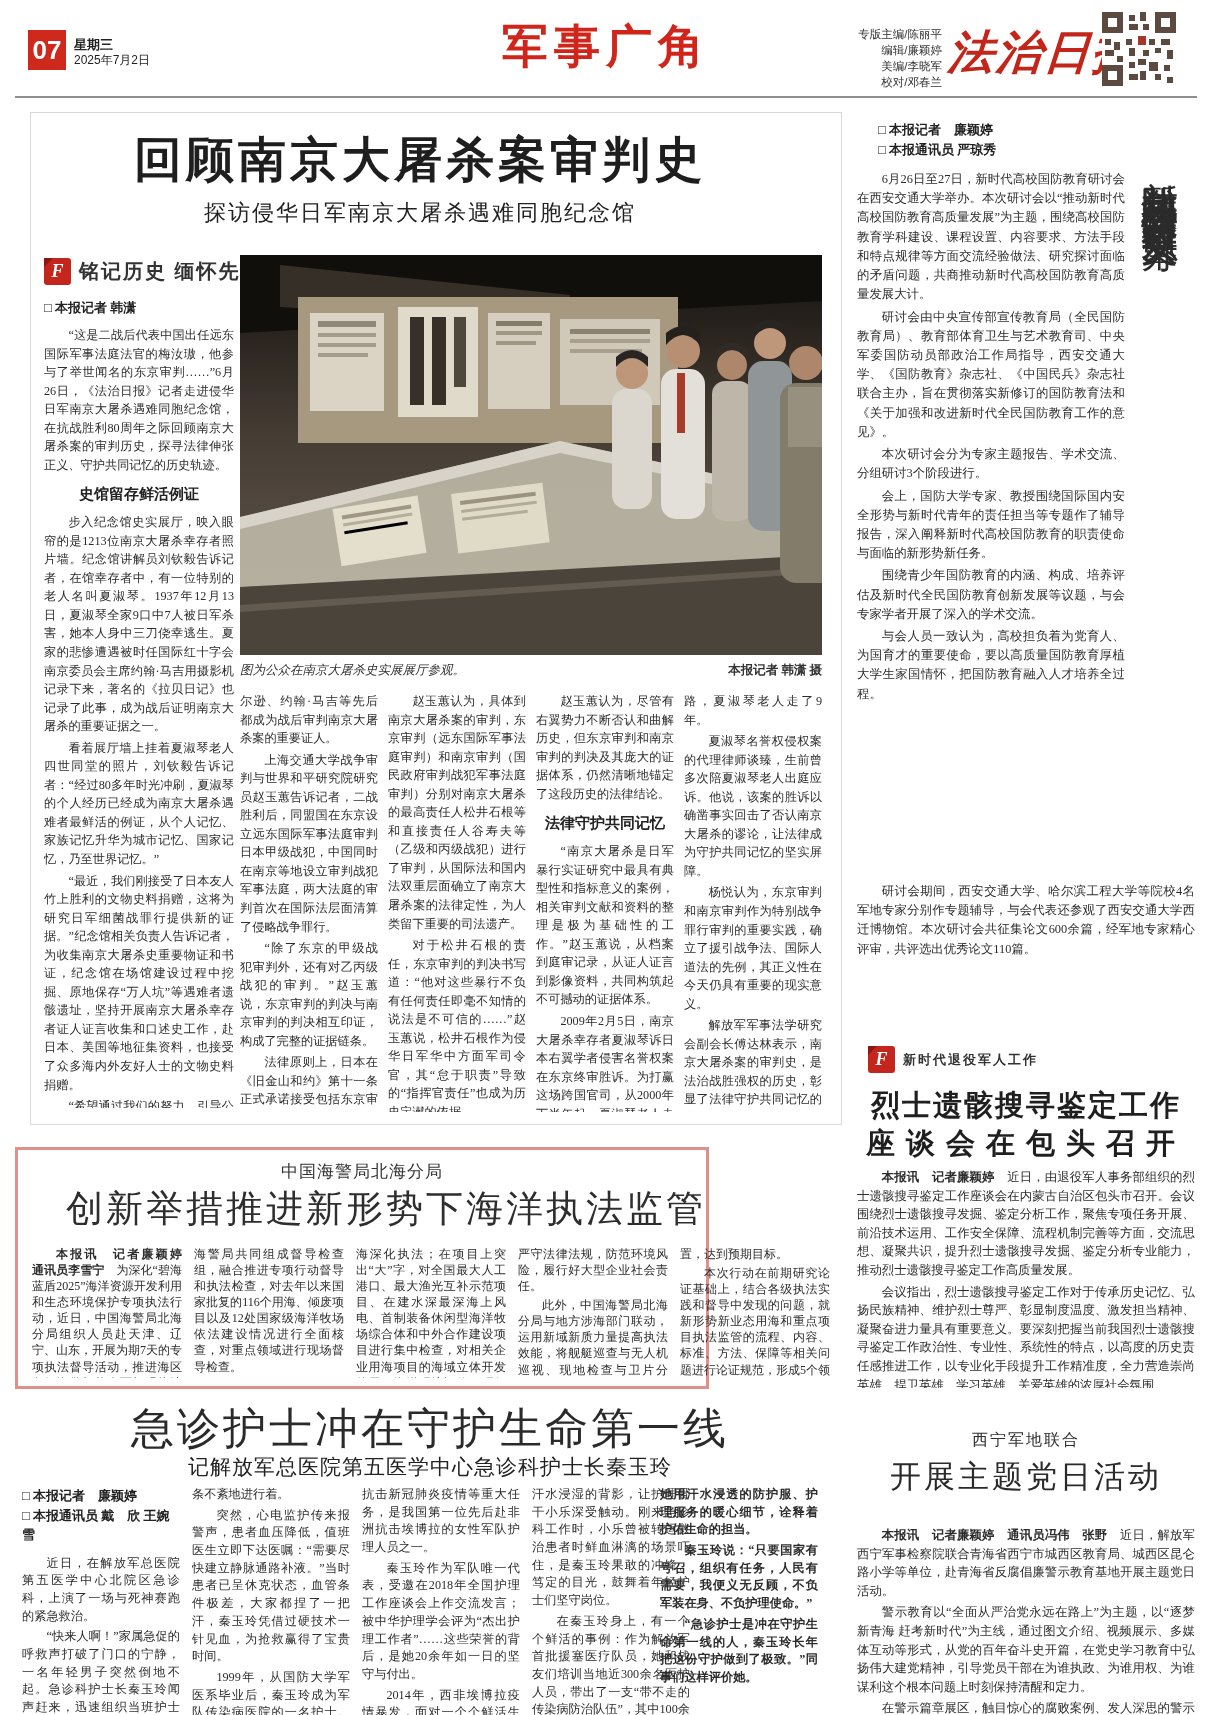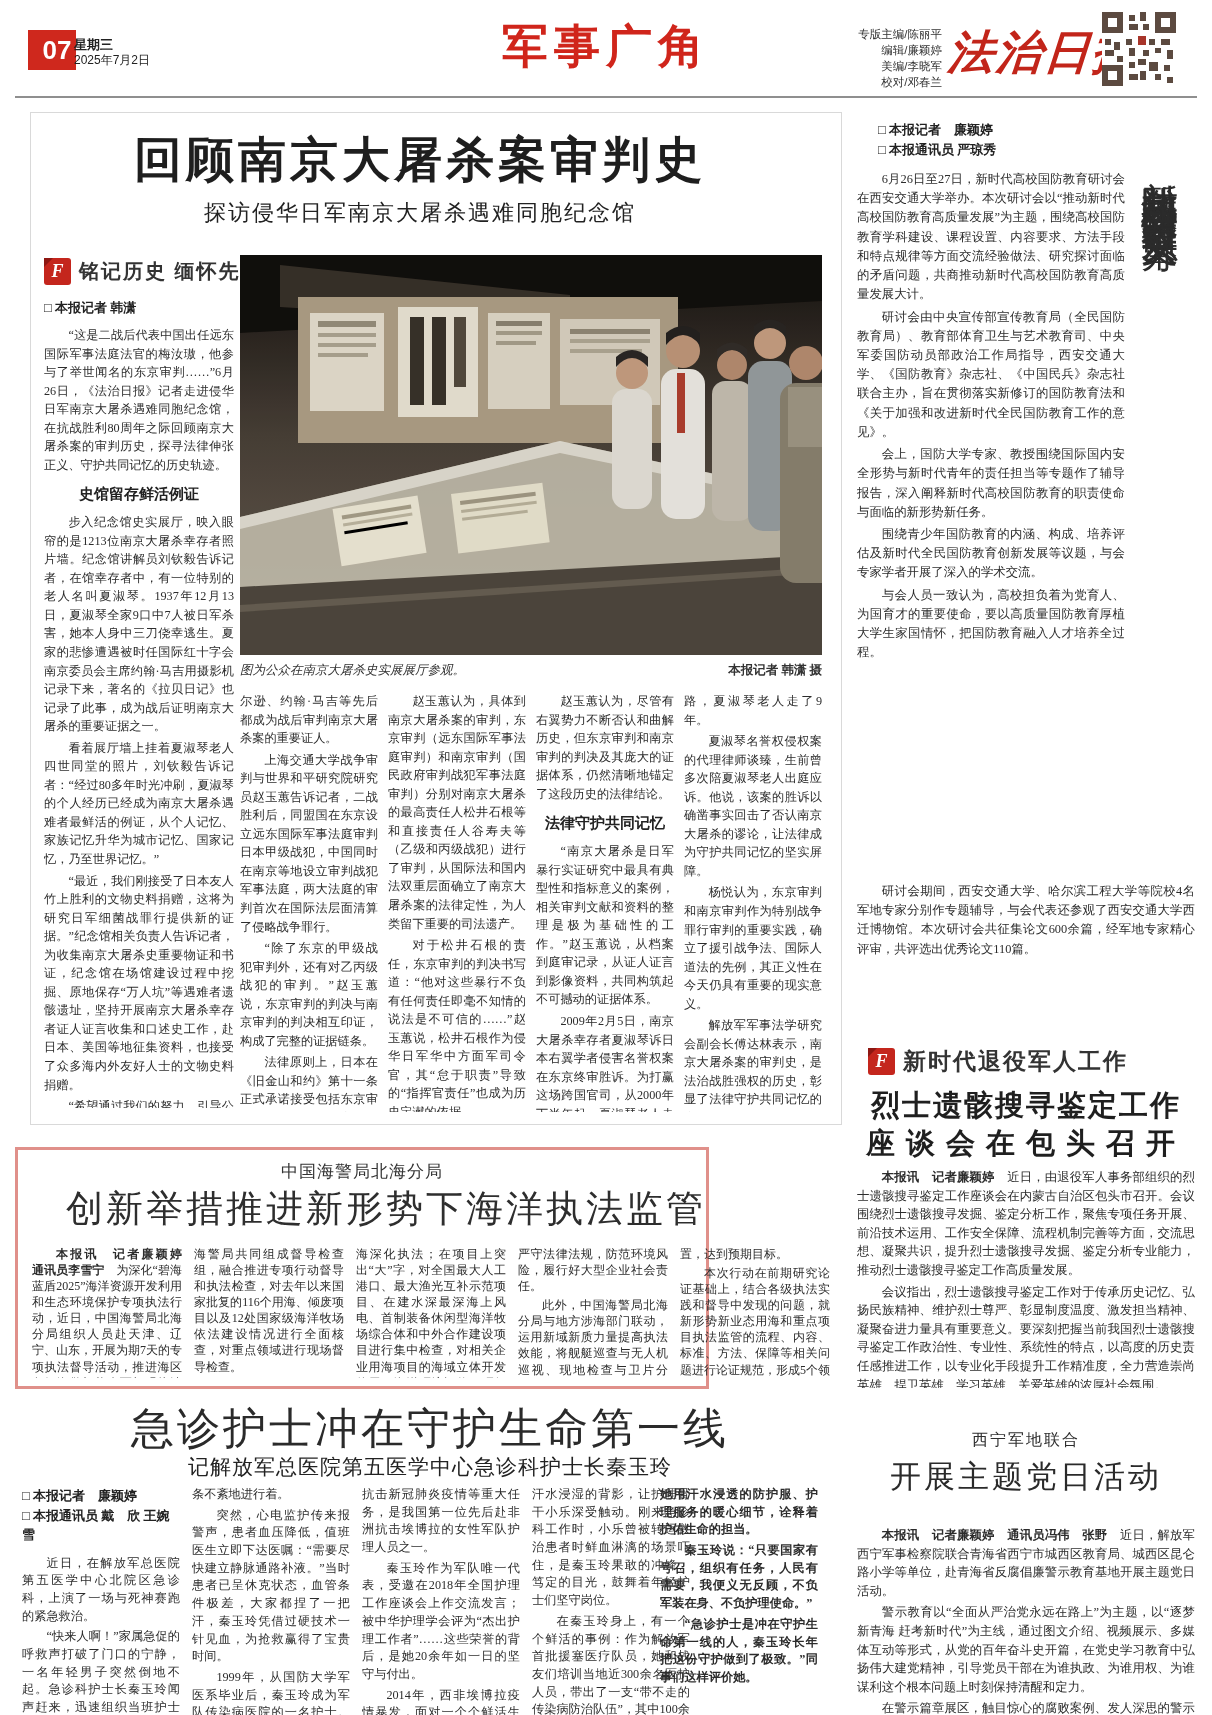--- a/index.html
+++ b/index.html
@@ -3,21 +3,21 @@
 <meta charset="utf-8">
 <style>
   html,body{margin:0;padding:0;}
   body{width:1212px;height:1715px;background:#ffffff;overflow:hidden;
        font-family:"Liberation Serif","DejaVu Serif",serif;color:#2c2c2c;}
   #canvas{position:relative;width:1212px;height:1715px;background:#fff;}
 
   
   .pagenum{position:absolute;left:28px;top:30px;width:38px;height:40px;background:#cf281d;
            color:#fff;font-family:"Liberation Sans","DejaVu Sans",sans-serif;font-weight:bold;
-           font-size:26px;display:flex;align-items:center;justify-content:center;padding-left:10px;}
+           font-size:26px;display:flex;align-items:center;justify-content:center;}
   .daybox{position:absolute;left:74px;top:37px;font-family:"Liberation Sans","DejaVu Sans",sans-serif;}
   .weekday{font-size:13px;font-weight:bold;color:#222;line-height:1.2;}
   .pdate{font-size:12px;color:#222;line-height:1.3;}
   .section-title{position:absolute;left:0;top:16px;width:100%;text-align:center;
            font-family:"Liberation Sans","DejaVu Sans",sans-serif;font-size:46px;font-weight:bold;
            color:#d0251b;letter-spacing:6px;}
   .credits{position:absolute;left:830px;top:26px;width:112px;text-align:right;
            font-size:11.5px;color:#333;line-height:1.4;font-family:"Liberation Sans","DejaVu Sans",sans-serif;}
   .masthead{position:absolute;left:948px;top:22px;font-size:46px;color:#c2251a;font-weight:bold;
            font-style:italic;letter-spacing:2px;font-family:"Liberation Serif","DejaVu Serif",serif;
@@ -60,21 +60,21 @@
   .def-body{position:absolute;left:857px;top:170px;width:268px;height:706px;overflow:hidden;
       font-size:12.4px;line-height:1.55;}
   .def-vertical{position:absolute;left:1134px;top:152px;height:740px;writing-mode:vertical-rl;
       font-family:"Liberation Sans","DejaVu Sans",sans-serif;font-size:37px;font-weight:500;color:#2b2b2b;
       letter-spacing:3px;}
   .def-wide{position:absolute;left:857px;top:882px;width:338px;height:112px;overflow:hidden;
       font-size:12.4px;line-height:1.55;}
 
   
   .martyr-series{position:absolute;left:868px;top:1046px;display:flex;align-items:center;gap:8px;}
-  .martyr-series .series-label{font-size:23px;}
+  .martyr-series .series-label{font-size:13px;}
   .martyr-h1{position:absolute;left:857px;top:1086px;width:338px;text-align:center;
       font-family:"Liberation Sans","DejaVu Sans",sans-serif;font-size:29px;font-weight:bold;color:#1f1f1f;letter-spacing:2px;}
   .martyr-h2{position:absolute;left:857px;top:1124px;width:338px;text-align:center;
       font-family:"Liberation Sans","DejaVu Sans",sans-serif;font-size:29px;font-weight:bold;color:#1f1f1f;letter-spacing:11px;}
   .martyr-body{position:absolute;left:857px;top:1168px;width:338px;height:220px;overflow:hidden;
       font-size:12.4px;line-height:1.5;}
 
   
   .cg-box{position:absolute;left:15px;top:1147px;width:694px;height:242px;border:3px solid #e0908a;background:#fff;box-sizing:border-box;}
   .cg-kicker{position:absolute;left:0;top:10px;width:100%;text-align:center;
@@ -274,20 +274,21 @@
     <p class="p">解放军军事法学研究会副会长傅达林表示，南京大屠杀案的审判史，是法治战胜强权的历史，彰显了法律守护共同记忆的永恒力量。</p>
   </div>
 
   <div class="def-bylines">
     <div class="byline">□ 本报记者　廉颖婷</div>
     <div class="byline">□ 本报通讯员 严琼秀</div>
   </div>
   <div class="def-body">
     <p class="p">6月26日至27日，新时代高校国防教育研讨会在西安交通大学举办。本次研讨会以“推动新时代高校国防教育高质量发展”为主题，围绕高校国防教育学科建设、课程设置、内容要求、方法手段和特点规律等方面交流经验做法、研究探讨面临的矛盾问题，共商推动新时代高校国防教育高质量发展大计。</p>
     <p class="p">研讨会由中央宣传部宣传教育局（全民国防教育局）、教育部体育卫生与艺术教育司、中央军委国防动员部政治工作局指导，西安交通大学、《国防教育》杂志社、《中国民兵》杂志社联合主办，旨在贯彻落实新修订的国防教育法和《关于加强和改进新时代全民国防教育工作的意见》。</p>
+    <p class="p">本次研讨会分为专家主题报告、学术交流、分组研讨3个阶段进行。</p>
     <p class="p">会上，国防大学专家、教授围绕国际国内安全形势与新时代青年的责任担当等专题作了辅导报告，深入阐释新时代高校国防教育的职责使命与面临的新形势新任务。</p>
     <p class="p">围绕青少年国防教育的内涵、构成、培养评估及新时代全民国防教育创新发展等议题，与会专家学者开展了深入的学术交流。</p>
     <p class="p">与会人员一致认为，高校担负着为党育人、为国育才的重要使命，要以高质量国防教育厚植大学生家国情怀，把国防教育融入人才培养全过程。</p>
   </div>
   <div class="def-vertical">新时代高校国防教育研讨会在西安交大举办</div>
   <div class="def-wide">
     <p class="p">研讨会期间，西安交通大学、哈尔滨工程大学等院校4名军地专家分别作专题辅导，与会代表还参观了西安交通大学西迁博物馆。本次研讨会共征集论文600余篇，经军地专家精心评审，共评选出优秀论文110篇。</p>
   </div>
 
   <div class="martyr-series">

